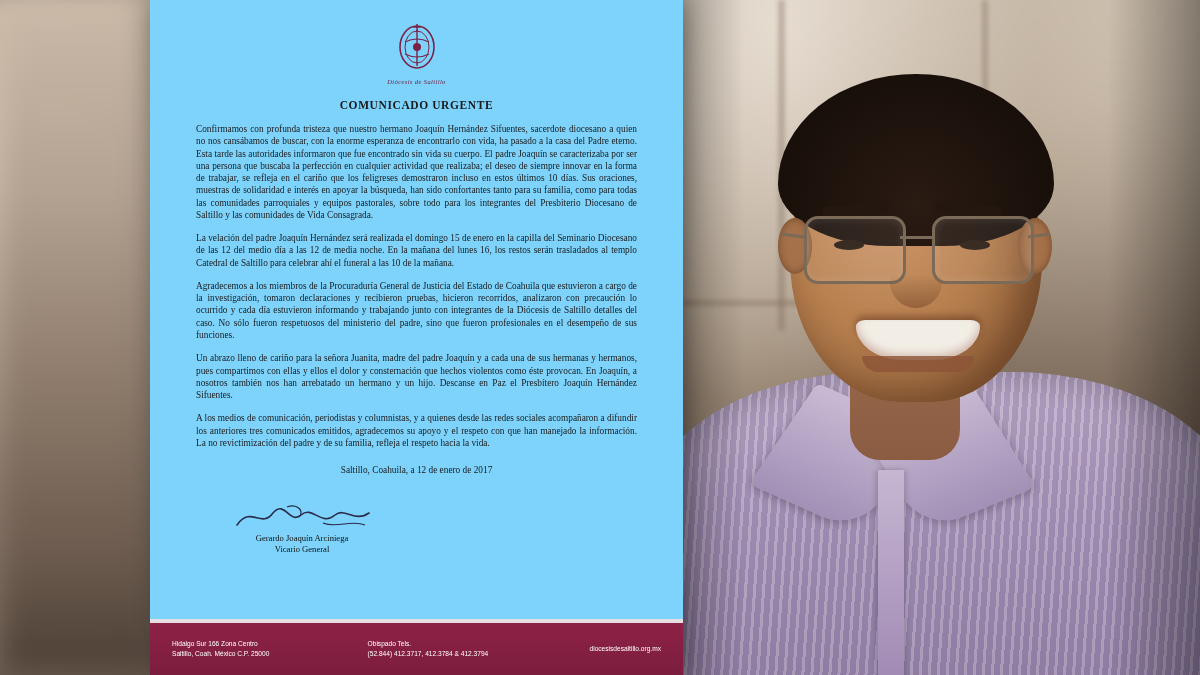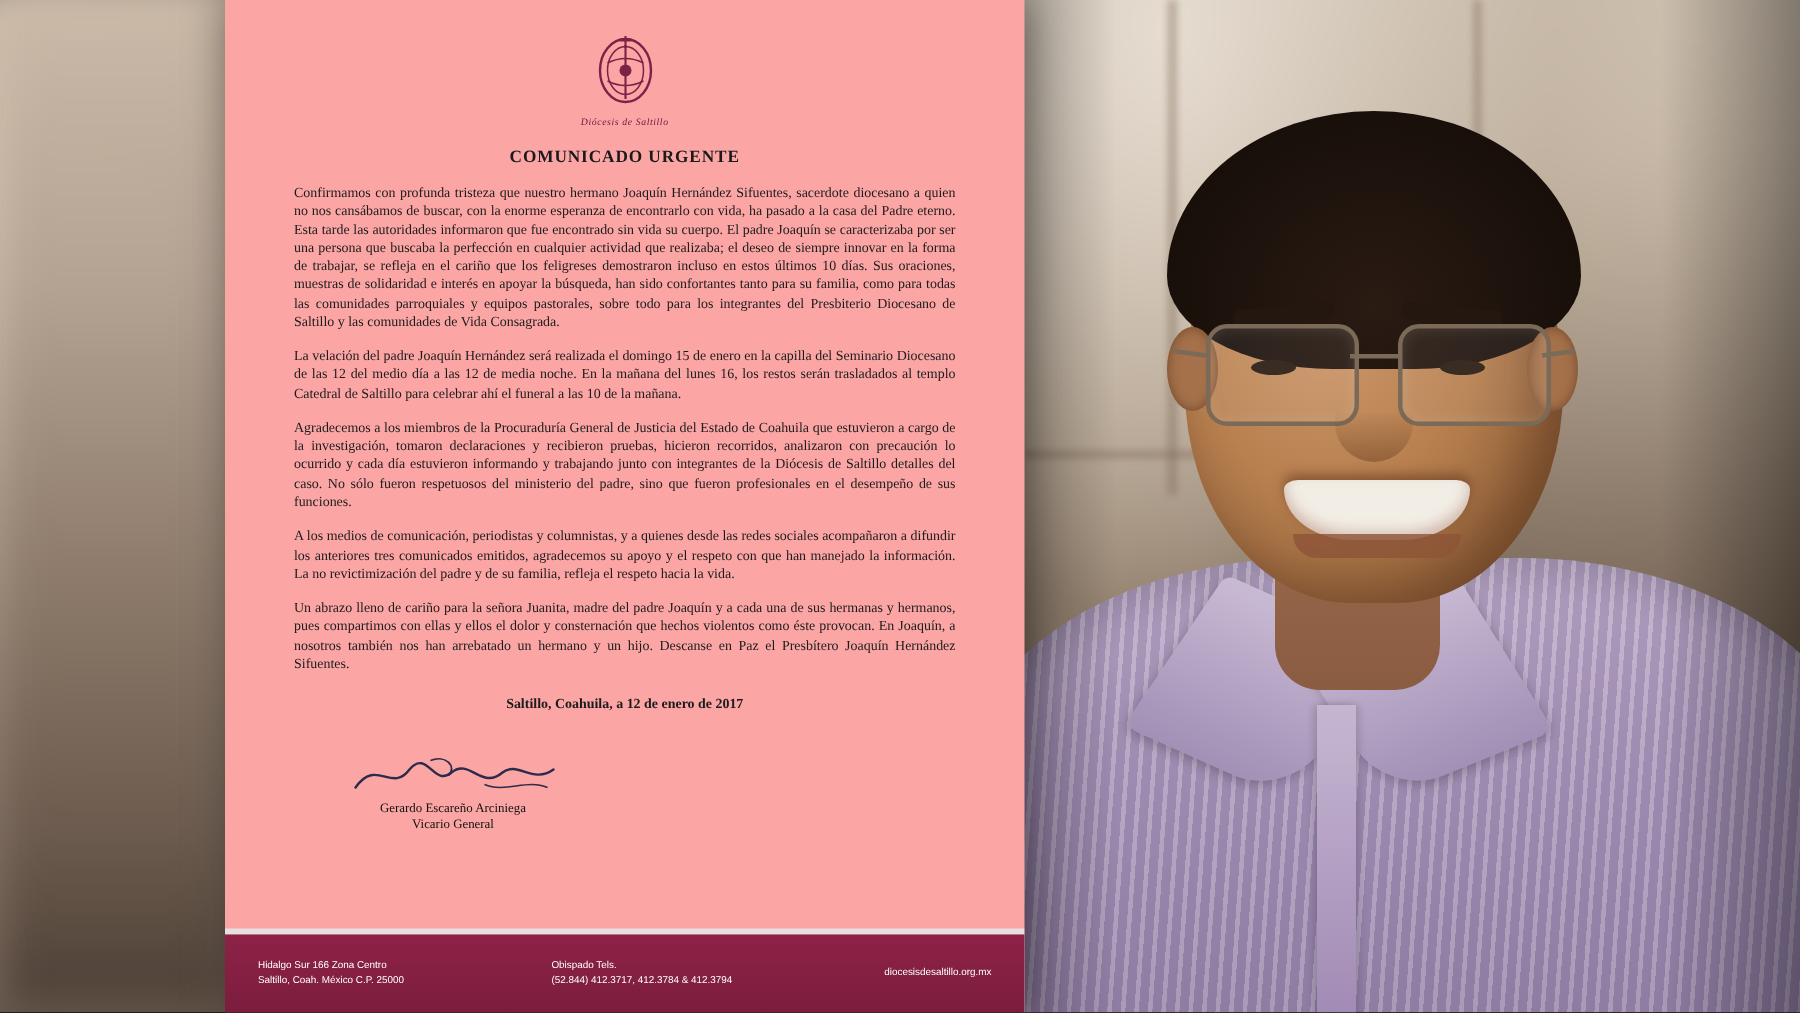--- a/index.html
+++ b/index.html
@@ -214,21 +214,21 @@
   .photo-shade {
     position: absolute; inset: 0;
     background: linear-gradient(90deg, rgba(0,0,0,.25) 0%, rgba(0,0,0,0) 12%, rgba(0,0,0,0) 82%, rgba(0,0,0,.35) 100%);
   }
 
   
   .document {
     position: absolute;
     left: 150px; top: 0;
     width: 533px; height: 675px;
-    background: #fca5a5;
+    background: #7dd3fc;
     box-shadow: 0 0 26px rgba(0,0,0,.45);
     overflow: hidden;
   }
   .doc-inner {
     position: absolute;
     left: 0; right: 0; top: 0;
     bottom: 52px;
     padding: 16px 46px 0 46px;
     box-sizing: border-box;
   }
@@ -260,21 +260,20 @@
     color: #1b1b1b;
     text-align: justify;
     margin: 0 0 11px 0;
     hyphens: auto;
   }
   .doc-place {
     text-align: center;
     font-size: 9.3px;
     color: #1b1b1b;
     margin: 16px 0 24px 0;
-    font-weight: bold;
   }
   .sign-row {
     display: flex;
     justify-content: space-between;
     margin-top: 16px;
     padding: 0 6px;
   }
   .sign-block {
     width: 200px;
     text-align: center;
@@ -378,35 +377,35 @@
           <circle cx="25" cy="25" r="4" fill="#7b2346"></circle>
         </svg>
         <div class="crest-caption">Diócesis de Saltillo</div>
       </div>
 
       <div class="doc-title">COMUNICADO URGENTE</div>
 
       <p class="doc-p">Confirmamos con profunda tristeza que nuestro hermano Joaquín Hernández Sifuentes, sacerdote diocesano a quien no nos cansábamos de buscar, con la enorme esperanza de encontrarlo con vida, ha pasado a la casa del Padre eterno. Esta tarde las autoridades informaron que fue encontrado sin vida su cuerpo. El padre Joaquín se caracterizaba por ser una persona que buscaba la perfección en cualquier actividad que realizaba; el deseo de siempre innovar en la forma de trabajar, se refleja en el cariño que los feligreses demostraron incluso en estos últimos 10 días. Sus oraciones, muestras de solidaridad e interés en apoyar la búsqueda, han sido confortantes tanto para su familia, como para todas las comunidades parroquiales y equipos pastorales, sobre todo para los integrantes del Presbiterio Diocesano de Saltillo y las comunidades de Vida Consagrada.</p>
       <p class="doc-p">La velación del padre Joaquín Hernández será realizada el domingo 15 de enero en la capilla del Seminario Diocesano de las 12 del medio día a las 12 de media noche. En la mañana del lunes 16, los restos serán trasladados al templo Catedral de Saltillo para celebrar ahí el funeral a las 10 de la mañana.</p>
       <p class="doc-p">Agradecemos a los miembros de la Procuraduría General de Justicia del Estado de Coahuila que estuvieron a cargo de la investigación, tomaron declaraciones y recibieron pruebas, hicieron recorridos, analizaron con precaución lo ocurrido y cada día estuvieron informando y trabajando junto con integrantes de la Diócesis de Saltillo detalles del caso. No sólo fueron respetuosos del ministerio del padre, sino que fueron profesionales en el desempeño de sus funciones.</p>
+      <p class="doc-p">Un abrazo lleno de cariño para la señora Juanita, madre del padre Joaquín y a cada una de sus hermanas y hermanos, pues compartimos con ellas y ellos el dolor y consternación que hechos violentos como éste provocan. En Joaquín, a nosotros también nos han arrebatado un hermano y un hijo. Descanse en Paz el Presbítero Joaquín Hernández Sifuentes.</p>
       <p class="doc-p">A los medios de comunicación, periodistas y columnistas, y a quienes desde las redes sociales acompañaron a difundir los anteriores tres comunicados emitidos, agradecemos su apoyo y el respeto con que han manejado la información. La no revictimización del padre y de su familia, refleja el respeto hacia la vida.</p>
-      <p class="doc-p">Un abrazo lleno de cariño para la señora Juanita, madre del padre Joaquín y a cada una de sus hermanas y hermanos, pues compartimos con ellas y ellos el dolor y consternación que hechos violentos como éste provocan. En Joaquín, a nosotros también nos han arrebatado un hermano y un hijo. Descanse en Paz el Presbítero Joaquín Hernández Sifuentes.</p>
 
       <div class="doc-place">Saltillo, Coahuila, a 12 de enero de 2017</div>
 
       <div class="sign-row">
         <div class="sign-block">
           <div class="sign-mark">
             <svg width="150" height="32" viewBox="0 0 150 32" xmlns="http://www.w3.org/2000/svg" aria-hidden="true">
               <path d="M10 24 C24 4, 34 28, 46 12 C58 -2, 62 24, 74 14 C86 4, 94 26, 108 14 C118 6, 128 22, 142 12" stroke="#2b2b4a" stroke-width="1.6" fill="none" stroke-linecap="round"></path>
               <path d="M60 6 C70 2, 78 10, 72 16" stroke="#2b2b4a" stroke-width="1.2" fill="none"></path>
               <path d="M96 22 C110 28, 124 18, 138 24" stroke="#2b2b4a" stroke-width="1.1" fill="none"></path>
             </svg>
           </div>
-          <div class="sign-name">Gerardo Escareño Arciniega</div>
+          <div class="sign-name">Gerardo Joaquín Arciniega</div>
           <div class="sign-role">Vicario General</div>
         </div>
       </div>
     </div>
 
     <div class="foot-strip"></div>
 
     <div class="doc-footer">
       <div class="foot-col a">
         <div>Hidalgo Sur 166 Zona Centro</div>

